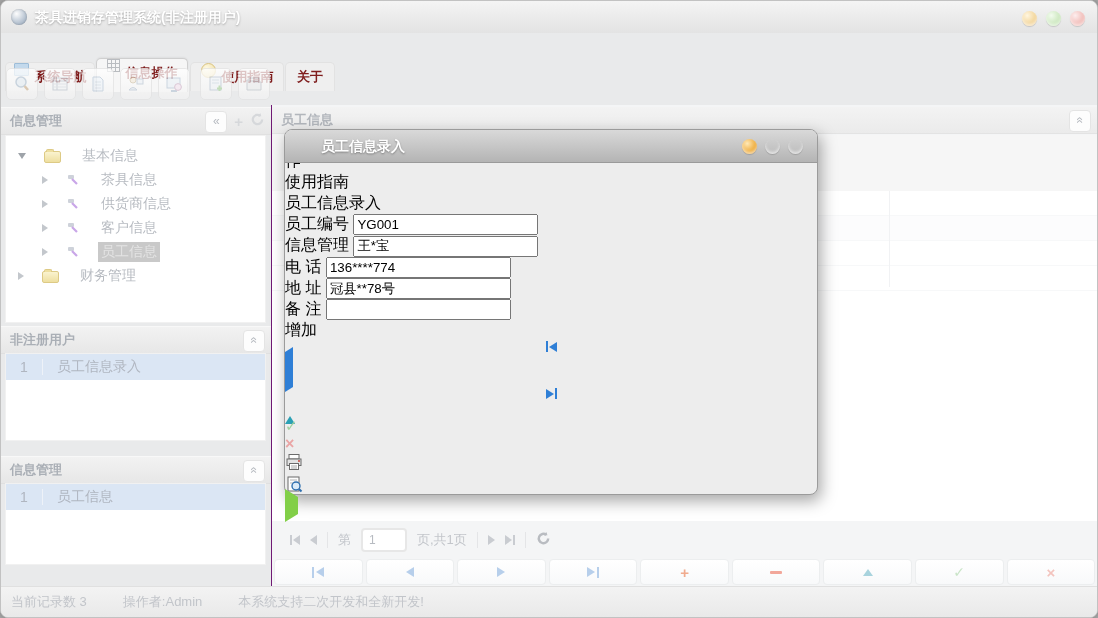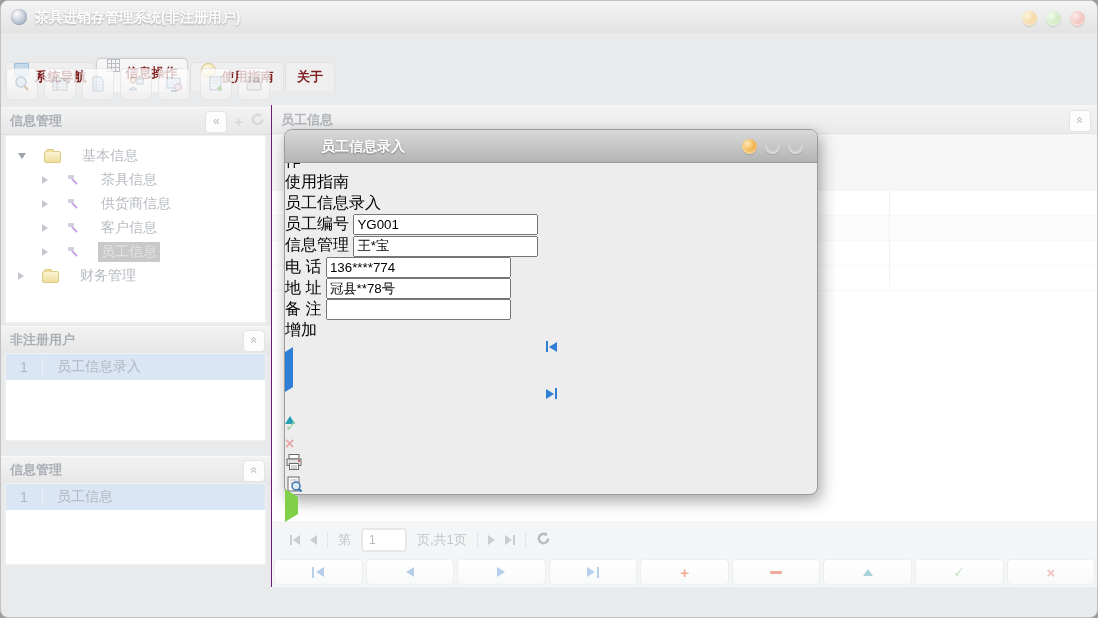--- a/index.html
+++ b/index.html
@@ -353,20 +353,25 @@
         </div>
       <div class="wide-btn">
           <span class="check-f">✓</span>
         </div>
       <div class="wide-btn">
           <span class="x-f">×</span>
         </div>
     </div>
   </div>
 
+  <div class="statusbar">
+    <span>当前记录数 3</span>
+    <span>操作者:Admin</span>
+    <span>本系统支持二次开发和全新开发!</span>
+  </div>
 
   <div class="dialog">
     <div class="dlg-titlebar">
       <span class="dlg-title">员工信息录入</span>
       <span class="dlg-controls">
         <span class="circle-btn c-yellow"></span>
         <span class="circle-btn c-green"></span>
         <span class="circle-btn c-red"></span>
       </span>
     </div>

